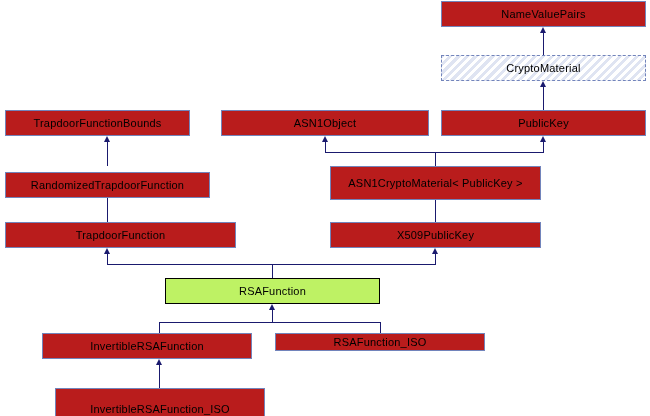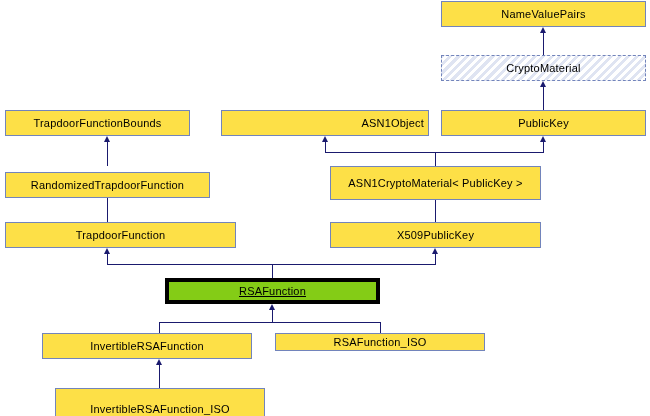--- a/index.html
+++ b/index.html
@@ -24,27 +24,26 @@
     align-items: center;
     justify-content: center;
     font-size: 11px;
     line-height: 1;
     color: #000000;
     letter-spacing: 0.2px;
     white-space: nowrap;
     z-index: 3;
   }
   .node.filled {
-    background: #fde047;
+    background: #b91c1c;
     border: 1px solid #7284bb;
   }
   .node.current {
-    background: #84cc16;
-    border: 4px solid #000000;
-    text-decoration: underline;
+    background: #bef264;
+    border: 1px solid #000000;
   }
   .node.abstract {
     border: 1px dashed #7284bb;
     background-color: #ffffff;
     background-image: repeating-linear-gradient(
         -45deg,
         #ffffff 0px,
         #ffffff 3px,
         #dfe4f2 3px,
         #dfe4f2 6px);
@@ -124,21 +123,21 @@
   </div>
 
   <div class="node filled" style="left:5px; top:110px; width:185px; height:26px;">
     <span class="label">TrapdoorFunctionBounds</span>
   </div>
 
   <div class="node abstract" style="left:441px; top:55px; width:205px; height:26px;">
     <span class="label">CryptoMaterial</span>
   </div>
 
-  <div class="node filled" style="left:221px; top:110px; width:208px; height:26px;justify-content:flex-end;">
+  <div class="node filled" style="left:221px; top:110px; width:208px; height:26px;">
     <span class="label">ASN1Object</span>
   </div>
 
   <div class="node filled" style="left:441px; top:110px; width:205px; height:26px;">
     <span class="label">PublicKey</span>
   </div>
 
   <div class="node filled" style="left:5px; top:172px; width:205px; height:26px;">
     <span class="label">RandomizedTrapdoorFunction</span>
   </div>

